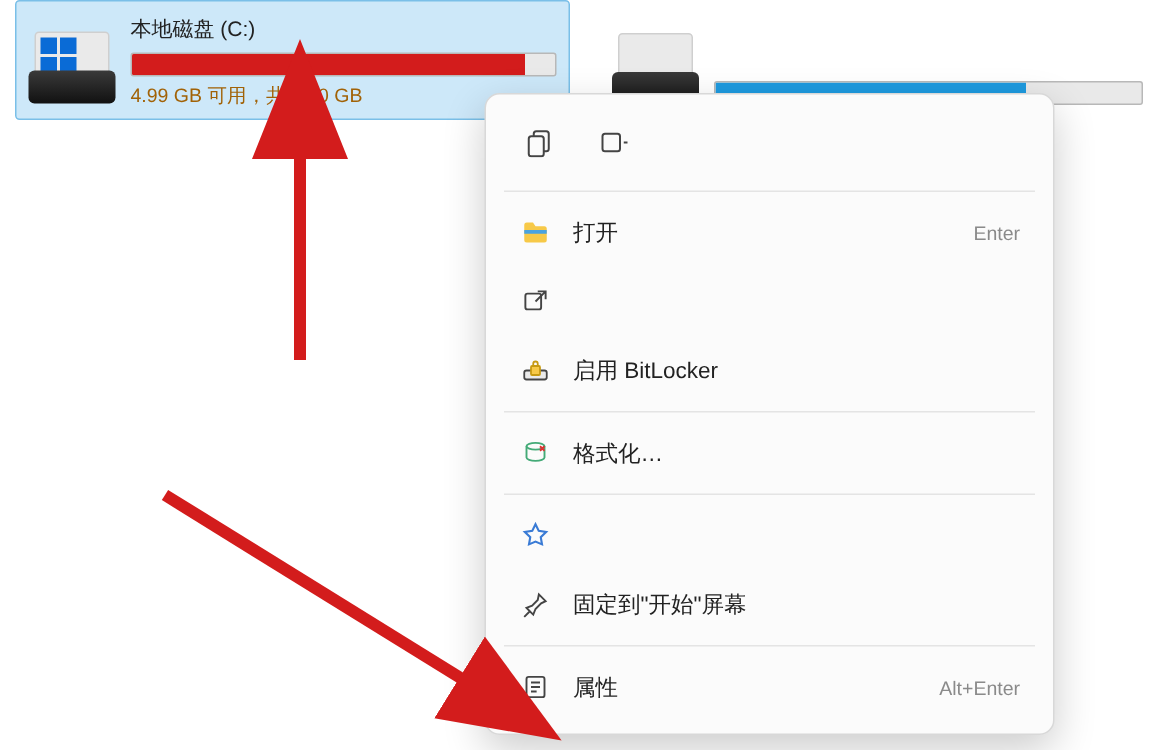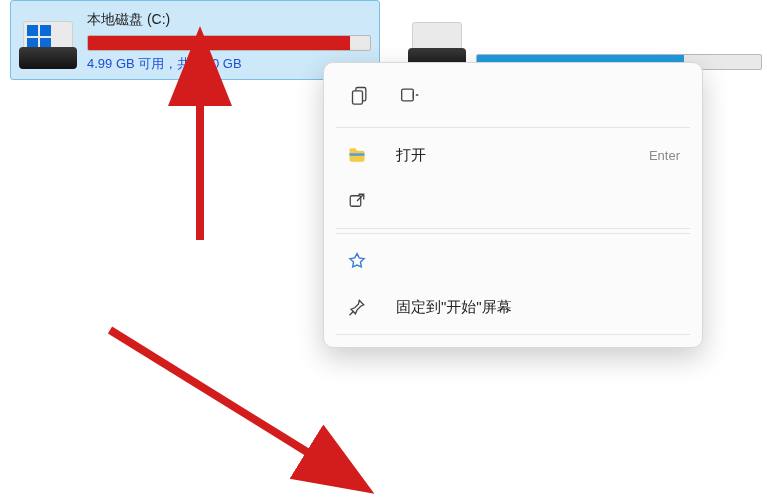--- a/index.html
+++ b/index.html
@@ -56,21 +56,21 @@
   .drive-info { flex: 1; }
   .drive-name { color: #222; margin-bottom: 6px; }
   .bar {
     height: 16px; width: 100%;
     background: #e9e9e9; border: 1px solid #b8b8b8;
     border-radius: 2px; overflow: hidden; margin-bottom: 4px;
   }
   .bar .fill { height: 100%; }
   .fill.red  { background: #d31c1c; }
   .fill.blue { background: #1e9adf; }
-  .drive-stats { color: #1d4ed8; font-size: 13px; }
+  .drive-stats { color: #a16207; font-size: 13px; }
 
   
   .ctx {
     position: absolute;
     top: 62px; left: 323px;
     width: 380px;
     background: #fbfbfb;
     border: 1px solid #d8d8d8;
     border-radius: 10px;
     box-shadow: 0 10px 28px rgba(0,0,0,.20);
@@ -81,21 +81,21 @@
   }
   .ctx .iconbar .ib {
     width: 32px; height: 32px;
     border-radius: 6px; display: flex; align-items: center; justify-content: center;
     color: #333;
   }
   .ctx .sep {
     height: 1px; background: #e4e4e4; margin: 4px 6px;
   }
   .ctx .item {
-    display: flex; align-items: center; gap: 28px;
+    display: flex; align-items: center; gap: 14px;
     padding: 12px 16px; border-radius: 6px;
     color: #222; font-size: 15px;
   }
   .ctx .item .ic { width: 22px; height: 22px; display: flex; align-items: center; justify-content: center; flex-shrink: 0; }
   .ctx .item .lbl { flex: 1; }
   .ctx .item .hint { color: #8a8a8a; font-size: 13px; text-align: right; }
 
   
   .arrow { position: absolute; pointer-events: none; }
 </style>
@@ -166,23 +166,45 @@
   <div class="item">
     <span class="ic">
       <svg width="18" height="18" viewBox="0 0 24 24" fill="none" stroke="#444" stroke-width="1.7">
         <rect x="3" y="5" width="14" height="14" rx="2"></rect>
         <path d="M14 3h7v7M21 3l-9 9"></path>
       </svg>
     </span>
     <span class="hint"></span>
   </div>
 
-
-  <div class="sep"></div>
-
+  <div class="item">
+    <span class="ic">
+      <svg width="20" height="18" viewBox="0 0 24 24" fill="none" stroke="#444" stroke-width="1.6">
+        <rect x="2" y="12" width="20" height="8" rx="2" fill="#eaeaea"></rect>
+        <rect x="8" y="8" width="8" height="8" rx="1" fill="#f7c948" stroke="#c79a12"></rect>
+        <path d="M10 8V6a2 2 0 1 1 4 0v2" stroke="#c79a12"></path>
+      </svg>
+    </span>
+    <span class="lbl">启用 BitLocker</span>
+    <span class="hint"></span>
+  </div>
+
+  <div class="sep"></div>
+
+  <div class="item">
+    <span class="ic">
+      <svg width="20" height="18" viewBox="0 0 24 24" fill="none" stroke="#4a7" stroke-width="1.7">
+        <ellipse cx="12" cy="6" rx="8" ry="3"></ellipse>
+        <path d="M4 6v10c0 1.7 3.6 3 8 3s8-1.3 8-3V6"></path>
+        <path d="M16 10l4-4M20 10l-4-4" stroke="#d33"></path>
+      </svg>
+    </span>
+    <span class="lbl">格式化…</span>
+    <span class="hint"></span>
+  </div>
 
   <div class="sep"></div>
 
   <div class="item">
     <span class="ic">
       <svg width="20" height="20" viewBox="0 0 24 24" fill="none" stroke="#3a7bd5" stroke-width="1.7">
         <path d="M12 3l2.6 5.3 5.9.9-4.3 4.1 1 5.8L12 16.9 6.8 19.1l1-5.8L3.5 9.2l5.9-.9z"></path>
       </svg>
     </span>
     <span class="hint"></span>
@@ -193,20 +215,30 @@
       <svg width="18" height="18" viewBox="0 0 24 24" fill="none" stroke="#444" stroke-width="1.7">
         <path d="M15 3l6 6-4 2-5 5-2 5-3-3-5 5 5-5-3-3 5-2 5-5z"></path>
       </svg>
     </span>
     <span class="lbl">固定到"开始"屏幕</span>
     <span class="hint"></span>
   </div>
 
   <div class="sep"></div>
 
+  <div class="item">
+    <span class="ic">
+      <svg width="18" height="18" viewBox="0 0 24 24" fill="none" stroke="#444" stroke-width="1.7">
+        <rect x="4" y="3" width="16" height="18" rx="2"></rect>
+        <path d="M8 8h8M8 12h8M8 16h5"></path>
+      </svg>
+    </span>
+    <span class="lbl">属性</span>
+    <span class="hint">Alt+Enter</span>
+  </div>
 </div>
 
 <svg class="arrow" style="left:0;top:0;" width="767" height="500">
   <defs>
     <marker id="ah" markerWidth="12" markerHeight="12" refX="2" refY="4" orient="auto">
       <path d="M0 0 L10 4 L0 8 z" fill="#d31c1c"></path>
     </marker>
   </defs>
 
   <line x1="200" y1="240" x2="200" y2="90" stroke="#d31c1c" stroke-width="8" marker-end="url(#ah)"></line>

